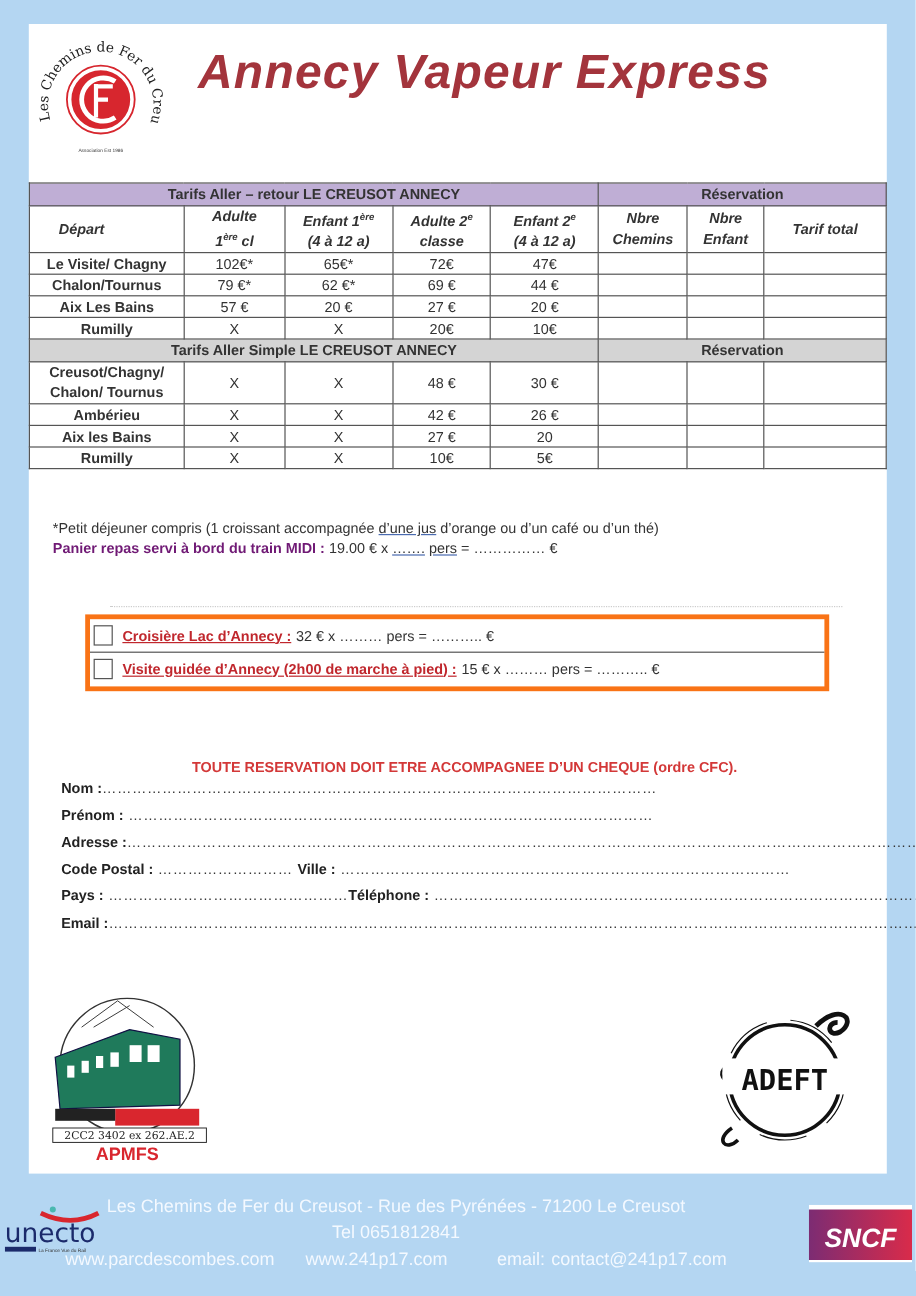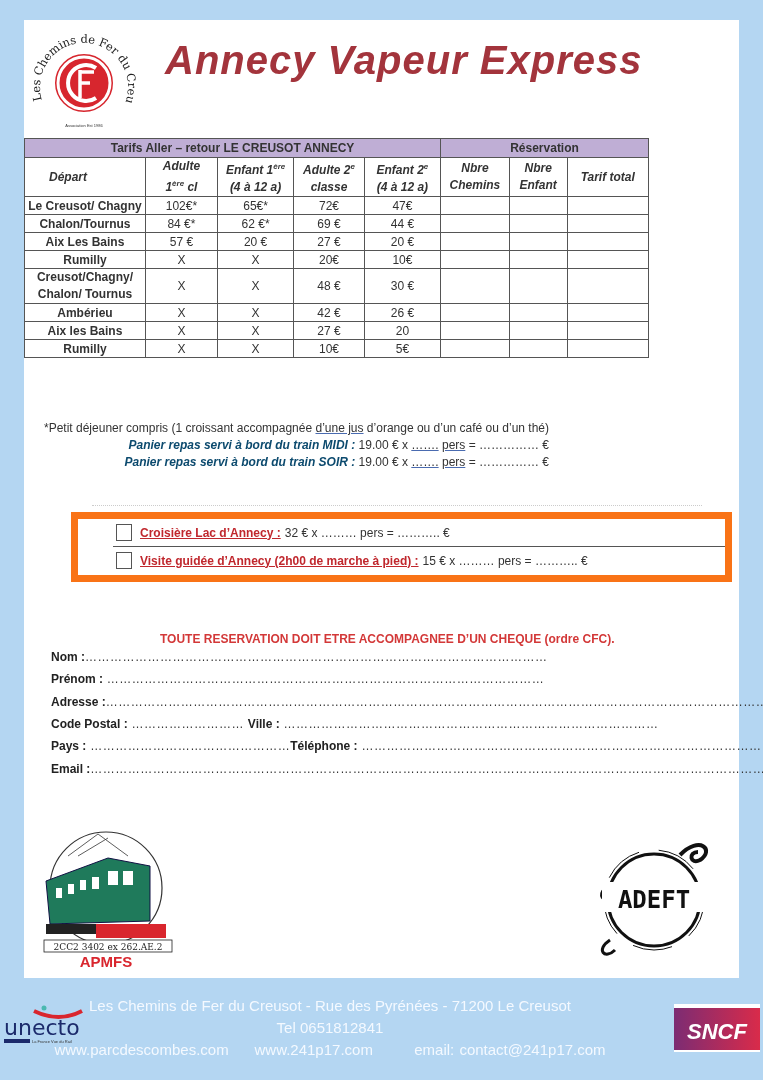--- a/index.html
+++ b/index.html
@@ -17,44 +17,44 @@
   }
   
   .logo-cfc { position: absolute; left: 26px; top: 28px; width: 116px; height: 102px; }
   .title {
     position: absolute; left: 165px; top: 38px;
     font-family: Liberation Sans, sans-serif; font-style: italic; font-weight: bold;
     font-size: 40px; color: #a3343c; letter-spacing: 1px;
   }
   
   table.tarifs {
-    position: absolute; left: 24px; top: 138px; width: 625px;
+    position: absolute; left: 24px; top: 152px; width: 715px;
     border-collapse: collapse; font-size: 12px;
   }
   table.tarifs td, table.tarifs th {
     border: 1px solid #555; text-align: center; padding: 0 2px; height: 17px;
     font-weight: normal; color: #333;
   }
   table.tarifs .band-purple { background: #bfaed5; font-weight: bold; color: #333; height: 18px; }
   table.tarifs .band-grey { background: #d4d4d4; font-weight: bold; color: #333; height: 18px; }
   table.tarifs .hdr { font-style: italic; font-weight: bold; height: 34px; line-height: 17px; }
   table.tarifs .dep { font-weight: bold; }
   table.tarifs .hdr-left { text-align: left; padding-left: 24px; }
   table.tarifs tr.tall td { height: 34px; line-height: 17px; }
   sup { font-size: 8px; }
 
-  .notes { position: absolute; left: 44px; top: 420px; font-size: 12px; line-height: 17px; color: #333; text-align: right; }
-  .notes b { font-weight: bold; color: #0c4a6e; font-style: italic; }
+  .notes { position: absolute; left: 44px; top: 432px; font-size: 12px; line-height: 17px; color: #333; }
+  .notes b { font-weight: bold; color: #701a75; }
   .u { text-decoration: underline; text-decoration-color: #4a6bb0; }
 
   .faded-line { position: absolute; left: 92px; top: 505px; width: 610px; height: 2px;
     border-top: 1px dotted #ccc; }
   .options {
     position: absolute; left: 71px; top: 512px; width: 612px; height: 56px;
-    border: 7px solid #f97316; font-size: 12px; padding-left: 35px;
+    border: 4px solid #f97316; font-size: 12px;
   }
   .opt-row { height: 27px; display: flex; align-items: center; padding-left: 3px; }
   .opt-row + .opt-row { border-top: 1px solid #555; }
   .checkbox { width: 14px; height: 15px; border: 1px solid #555; background: #fff; margin-right: 8px; cursor: pointer; }
   .opt-label { color: #c0272d; font-weight: bold; text-decoration: underline; margin-right: 4px; }
   .opt-rest { color: #333; }
 
   .warning { position: absolute; left: 160px; top: 632px; font-size: 12px; font-weight: bold; color: #d33838; }
   .form { position: absolute; left: 51px; top: 650px; font-size: 12px; color: #222; }
   .frow { position: absolute; white-space: nowrap; font-weight: bold; }
@@ -110,32 +110,32 @@
     <td class="hdr hdr-left"><span>Départ</span></td>
     <td class="hdr"><span>Adulte</span><br><span>1</span><sup>ère</sup><span> cl</span></td>
     <td class="hdr"><span>Enfant 1</span><sup>ère</sup><br><span>(4 à 12 a)</span></td>
     <td class="hdr"><span>Adulte 2</span><sup>e</sup><br><span>classe</span></td>
     <td class="hdr"><span>Enfant 2</span><sup>e</sup><br><span>(4 à 12 a)</span></td>
     <td class="hdr"><span>Nbre</span><br><span>Chemins</span></td>
     <td class="hdr"><span>Nbre</span><br><span>Enfant</span></td>
     <td class="hdr"><span>Tarif total</span></td>
   </tr>
   <tr>
-    <td class="dep">Le Creusot/ Chagny</td>
+    <td class="dep">Le Visite/ Chagny</td>
     <td>102€*</td>
     <td>65€*</td>
     <td>72€</td>
     <td>47€</td>
     <td></td>
         <td></td>
         <td></td>
   </tr>
   <tr>
     <td class="dep">Chalon/Tournus</td>
-    <td>84 €*</td>
+    <td>79 €*</td>
     <td>62 €*</td>
     <td>69 €</td>
     <td>44 €</td>
     <td></td>
         <td></td>
         <td></td>
   </tr>
   <tr>
     <td class="dep">Aix Les Bains</td>
     <td>57 €</td>
@@ -149,20 +149,24 @@
   <tr>
     <td class="dep">Rumilly</td>
     <td>X</td>
     <td>X</td>
     <td>20€</td>
     <td>10€</td>
     <td></td>
         <td></td>
         <td></td>
   </tr>
+  <tr>
+    <td class="band-grey" colspan="5">Tarifs Aller Simple LE CREUSOT ANNECY</td>
+    <td class="band-grey" colspan="3">Réservation</td>
+  </tr>
   <tr class="tall">
     <td class="dep"><span>Creusot/Chagny/</span><br><span>Chalon/ Tournus</span></td>
     <td>X</td>
     <td>X</td>
     <td>48 €</td>
     <td>30 €</td>
     <td></td>
         <td></td>
         <td></td>
   </tr>
@@ -195,21 +199,20 @@
     <td></td>
         <td></td>
         <td></td>
   </tr>
 </tbody>
   </table>
 
 <div class="notes">
   <div><span>*Petit déjeuner compris (1 croissant accompagnée </span><span class="u">d’une jus</span><span> d’orange ou d’un café ou d’un thé)</span></div>
   <div><b>Panier repas servi à bord du train MIDI :</b><span> 19.00 € x </span><span class="u">…….</span> <span class="u">pers</span><span> = …………… €</span></div>
-  <div><b>Panier repas servi à bord du train SOIR :</b><span> 19.00 € x </span><span class="u">…….</span> <span class="u">pers</span><span> = …………… €</span></div>
 </div>
 
 <div class="faded-line"></div>
 
 <div class="options">
   <div class="opt-row">
     <div class="checkbox"></div>
     <span class="opt-label">Croisière Lac d’Annecy  :</span>
     <span class="opt-rest"> 32 € x ……… pers = ……….. €</span>
   </div>

